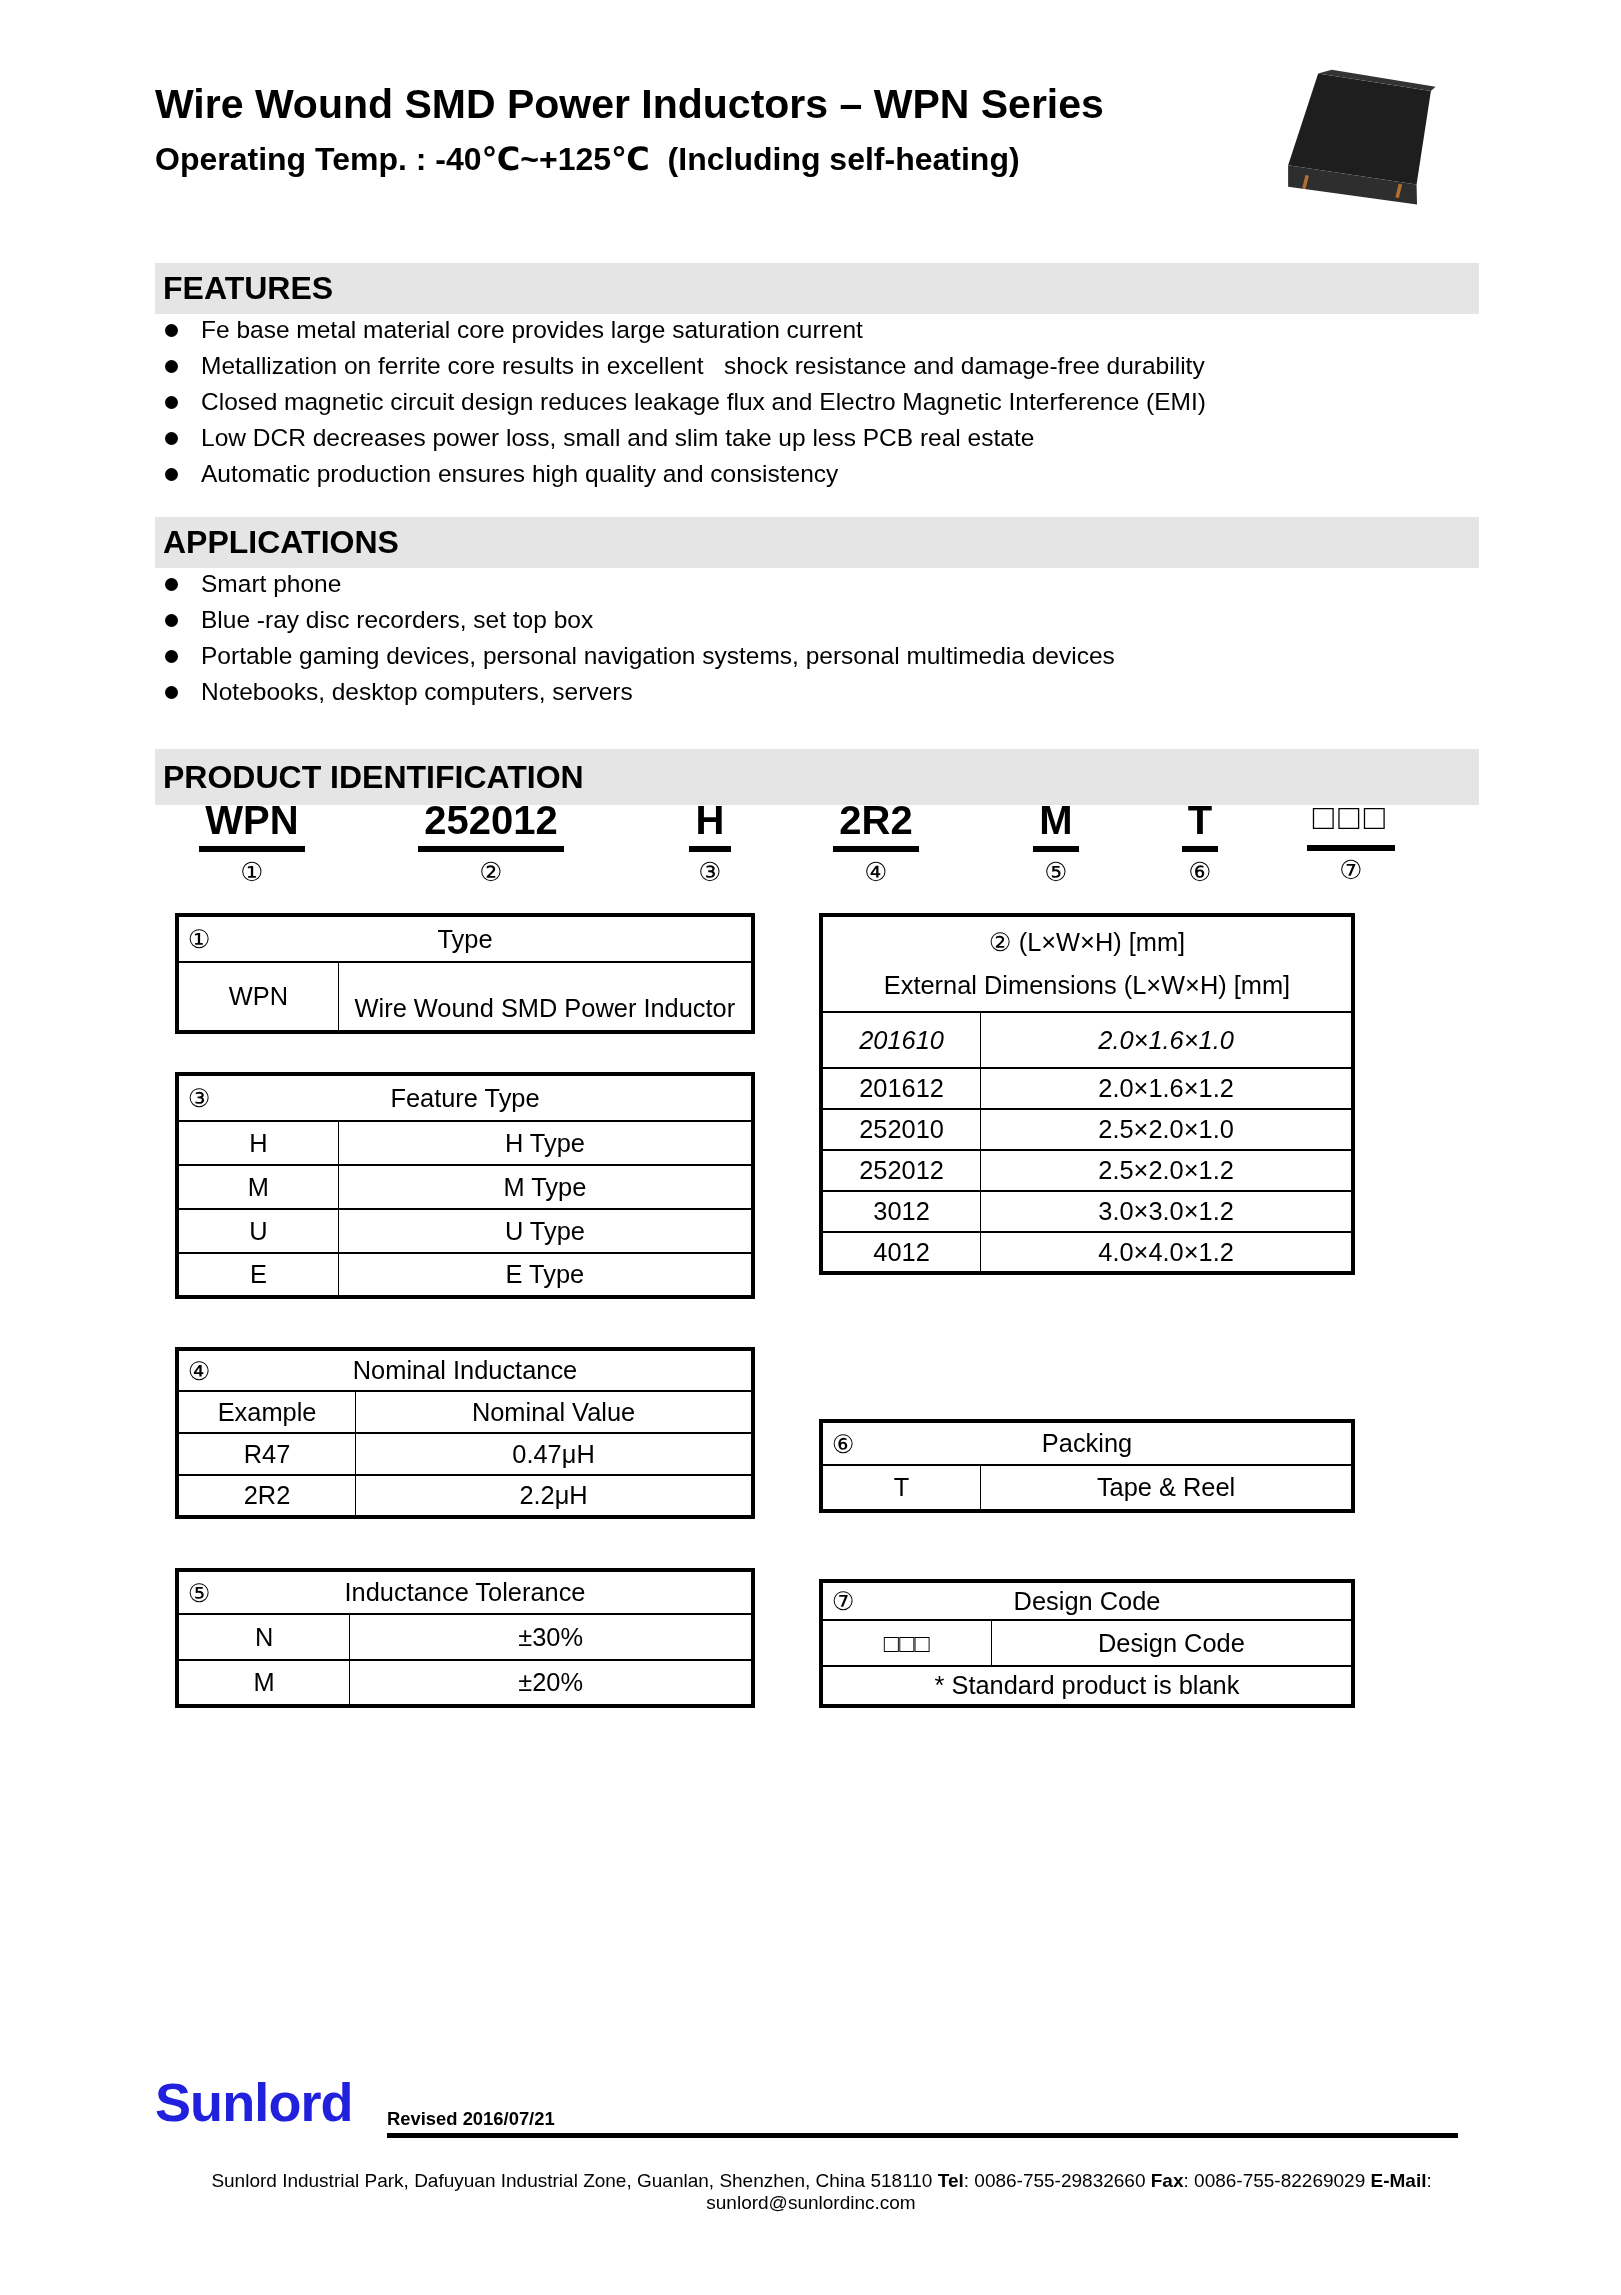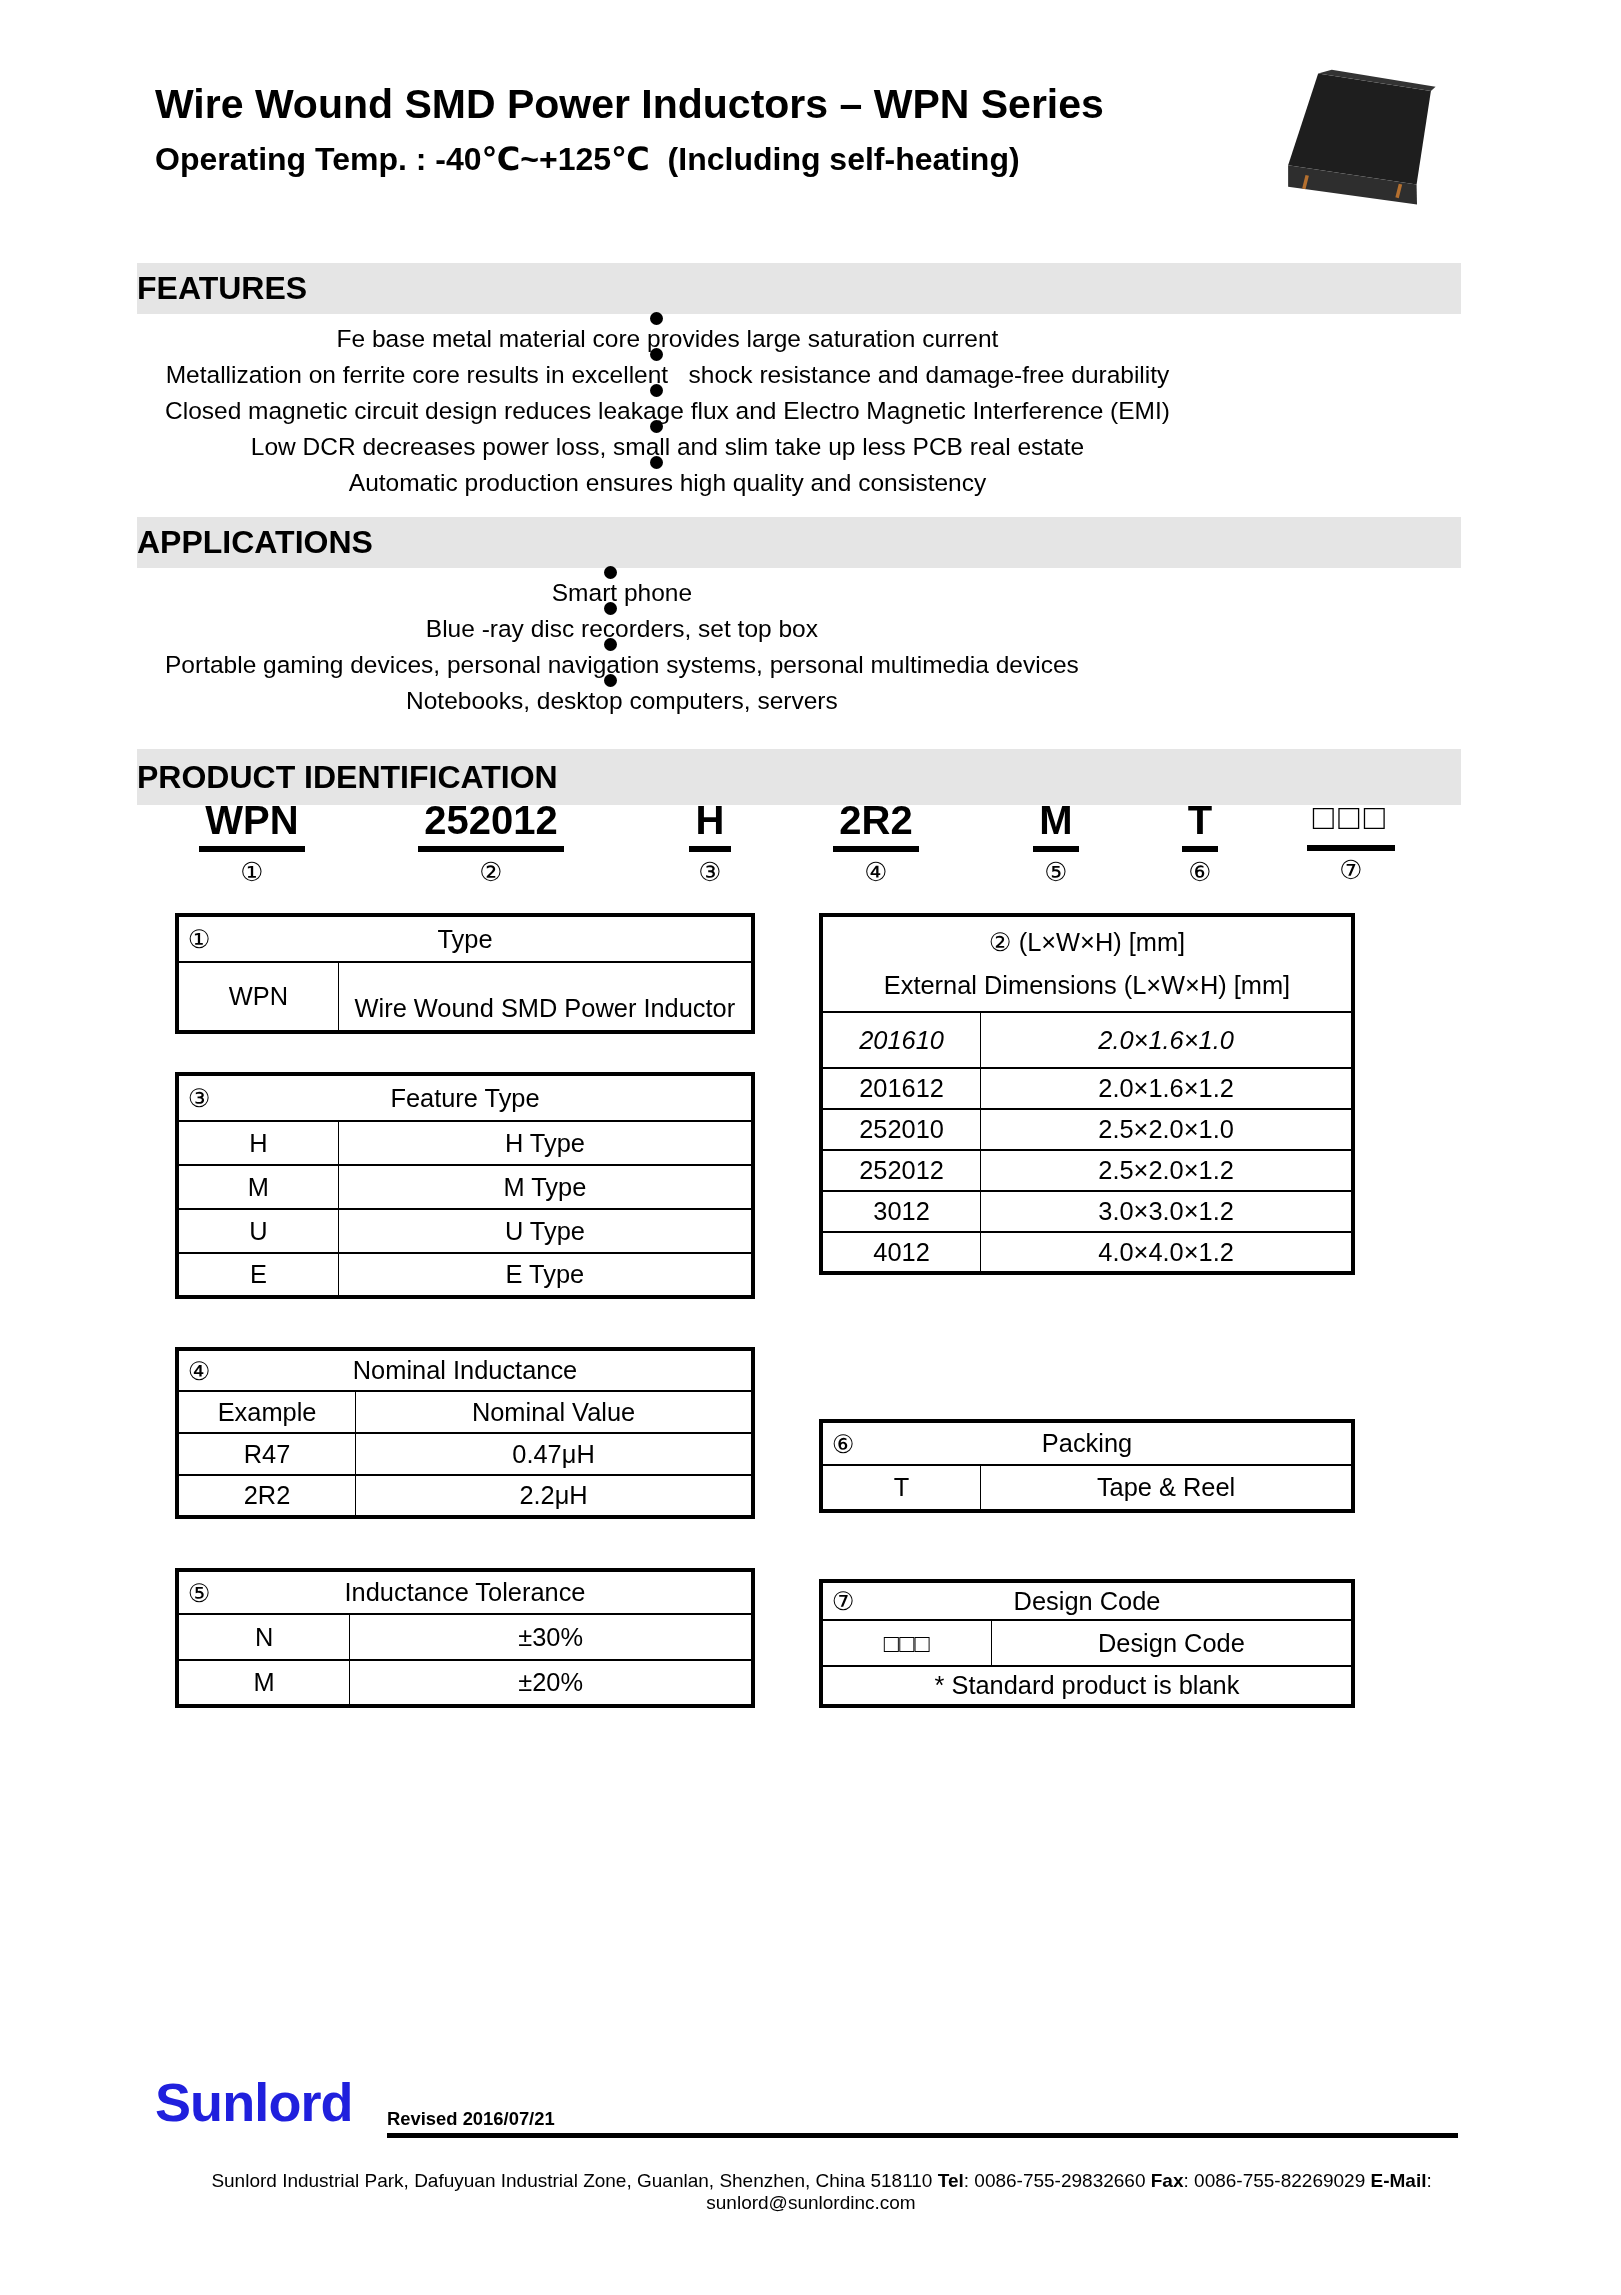--- a/index.html
+++ b/index.html
@@ -9,32 +9,32 @@
   }
   .pre{white-space:pre-wrap;}
 
   
   .doc-title{position:absolute;left:155px;top:81px;font-size:41px;font-weight:bold;letter-spacing:0px;}
   .doc-subtitle{position:absolute;left:155px;top:140px;font-size:32px;font-weight:bold;}
   .product-photo{position:absolute;left:1269px;top:67px;width:187px;height:156px;}
 
   
   .section-bar{
-    position:absolute;left:137px;width:1324px;height:51px;background:#e5e5e5;
-    font-size:32px;font-weight:bold;line-height:51px;box-sizing:border-box;
+    position:absolute;left:155px;width:1324px;height:51px;background:#e5e5e5;
+    font-size:32px;font-weight:bold;line-height:51px;padding-left:8px;box-sizing:border-box;
   }
   .bar-features{top:263px;}
   .bar-applications{top:517px;}
   .bar-productid{top:749px;height:56px;line-height:56px;}
 
   
   .blist{position:absolute;left:165px;font-size:24.5px;}
   .blist-features{top:312px;}
   .blist-applications{top:566px;}
-  .brow{display:flex;align-items:center;height:36px;flex-direction:column;}
+  .brow{display:flex;align-items:center;height:36px;}
   .bullet{width:13px;height:13px;border-radius:50%;background:#000;margin-right:23px;flex-shrink:0;}
 
   
   .pn-seg{position:absolute;top:799px;width:210px;text-align:center;}
   .pn-code{display:inline-block;font-size:40px;font-weight:bold;border-bottom:6.1px solid #000;padding:0 6.1px 5.3px 6.1px;line-height:1.05;}
   .pn-code.boxes{font-size:35px;letter-spacing:4.4px;padding-bottom:8.8px;}
   .pn-idx{font-size:26px;margin-top:4.4px;}
 
   
   table.dtable{position:absolute;border-collapse:collapse;table-layout:fixed;font-size:25.4px;background:#fff;}

